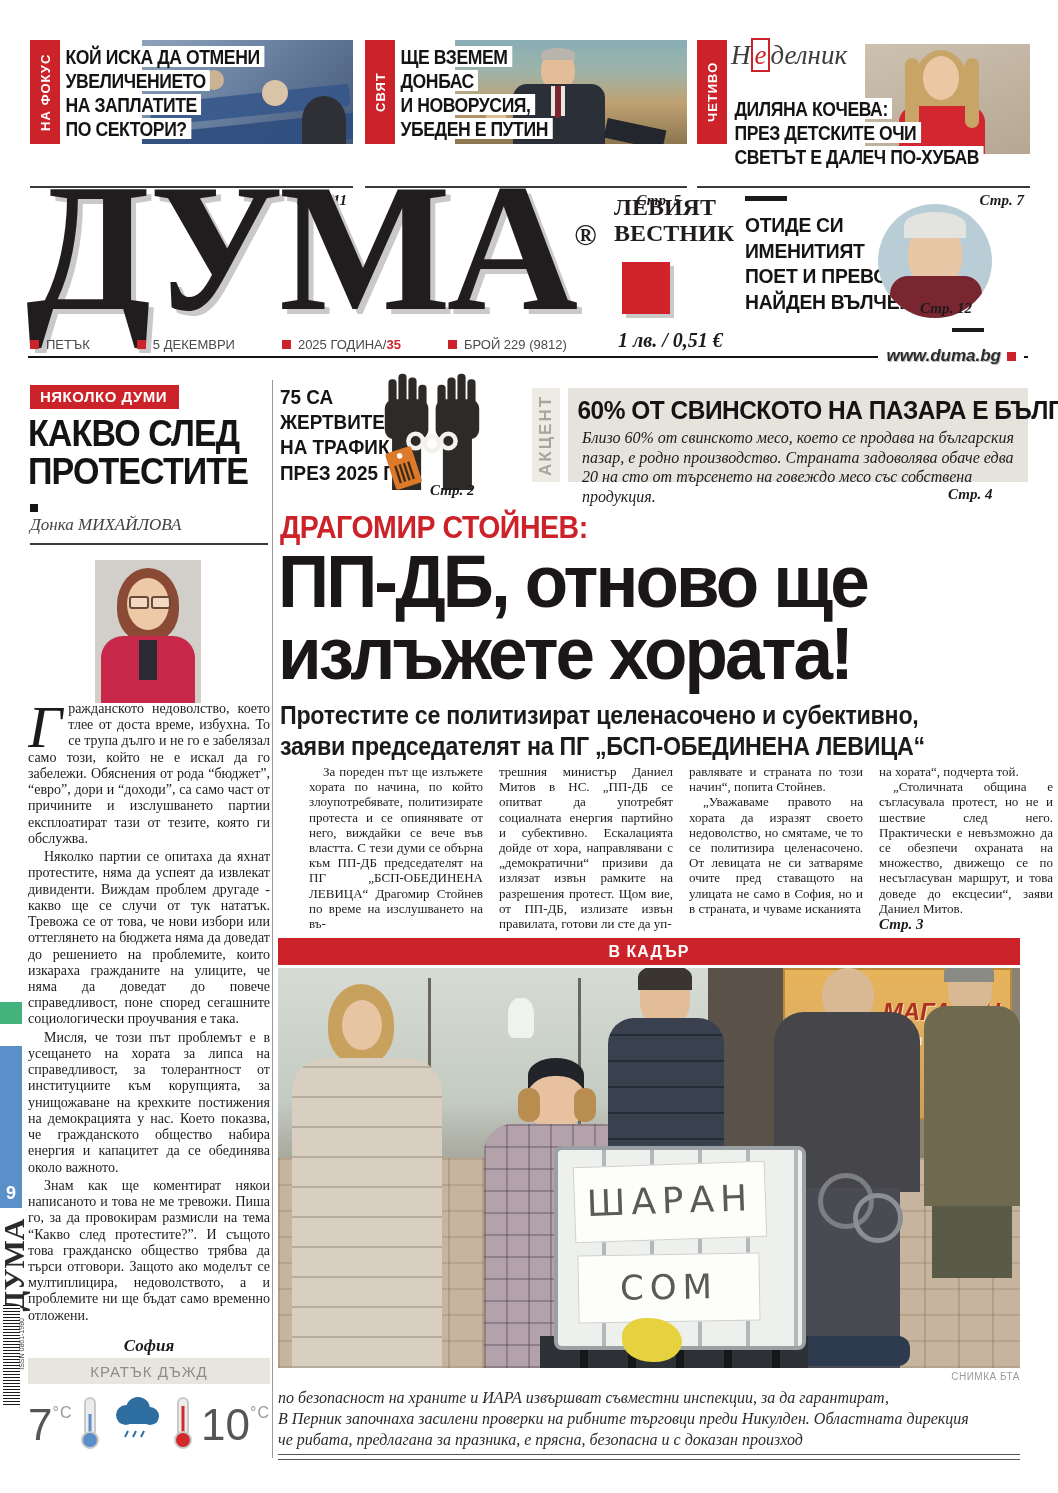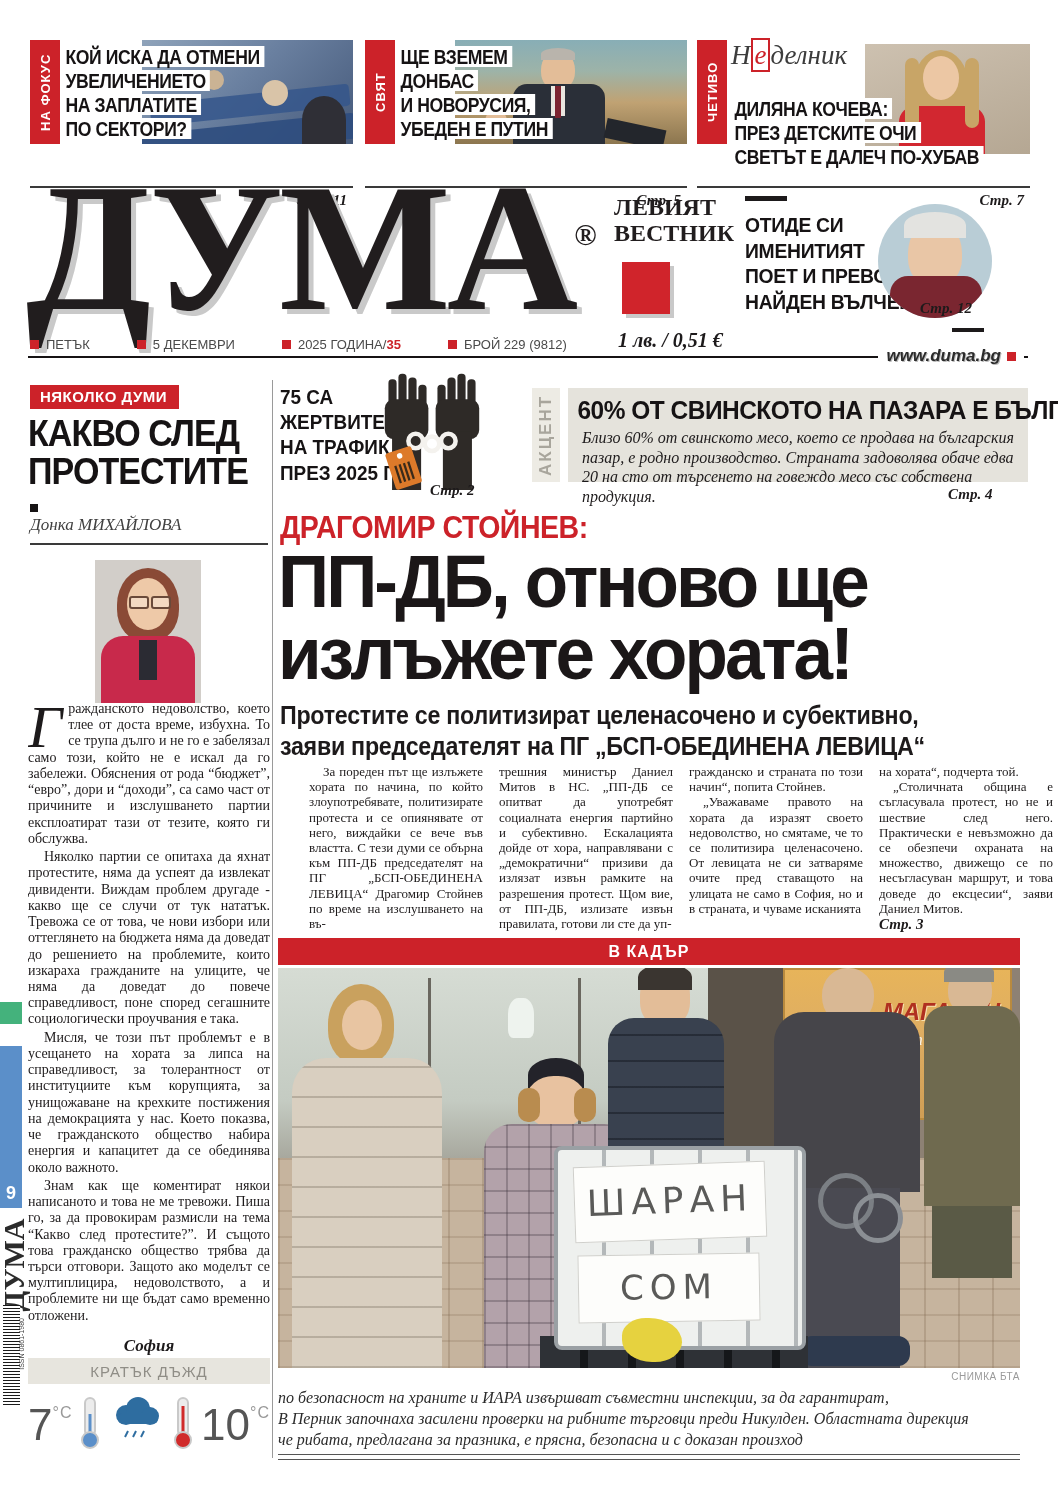--- a/index.html
+++ b/index.html
@@ -373,21 +373,21 @@
     <div>заяви председателят на ПГ „БСП-ОБЕДИНЕНА ЛЕВИЦА“</div>
   </div>
 
   <div class="abs cols" style="left:278px;">
     <p class="ind">За пореден път ще излъжете хората по начина, по който злоупотребявате, политизирате протеста и се опиянявате от него, виждайки се вече във властта. С тези думи се обърна към ПП-ДБ председателят на ПГ „БСП-ОБЕДИНЕНА ЛЕВИЦА“ Драгомир Стойнев по време на изслушването на въ-</p>
   </div>
   <div class="abs cols" style="left:468px;">
     <p>трешния министър Даниел Митов в НС. „ПП-ДБ се опитват да употребят социалната енергия партийно и субективно. Ескалацията дойде от хора, направлявани с „демократични“ призиви да излязат извън рамките на разрешения протест. Щом вие, от ПП-ДБ, излизате извън правилата, готови ли сте да уп-</p>
   </div>
   <div class="abs cols" style="left:658px;">
-    <p>гражданско и страната по този начин“, попита Стойнев.</p>
+    <p>равлявате и страната по този начин“, попита Стойнев.</p>
     <p class="ind">„Уважаваме правото на хората да изразят своето недоволство, но смятаме, че то се политизира целенасочено. От левицата не си затваряме очите пред ставащото на улицата не само в София, но и в страната, и чуваме исканията</p>
   </div>
   <div class="abs cols" style="left:848px;">
     <p>на хората“, подчерта той.</p>
     <p class="ind">„Столичната община е съгласувала протест, но не и шествие след него. Практически е невъзможно да се обезпечи охраната на множество, движещо се по несъгласуван маршрут, и това доведе до ексцесии“, заяви Даниел Митов.</p>
     <p class="col-page pageref">Стр. 3</p>
   </div>
 
   <div class="abs banner">В КАДЪР</div>
 

